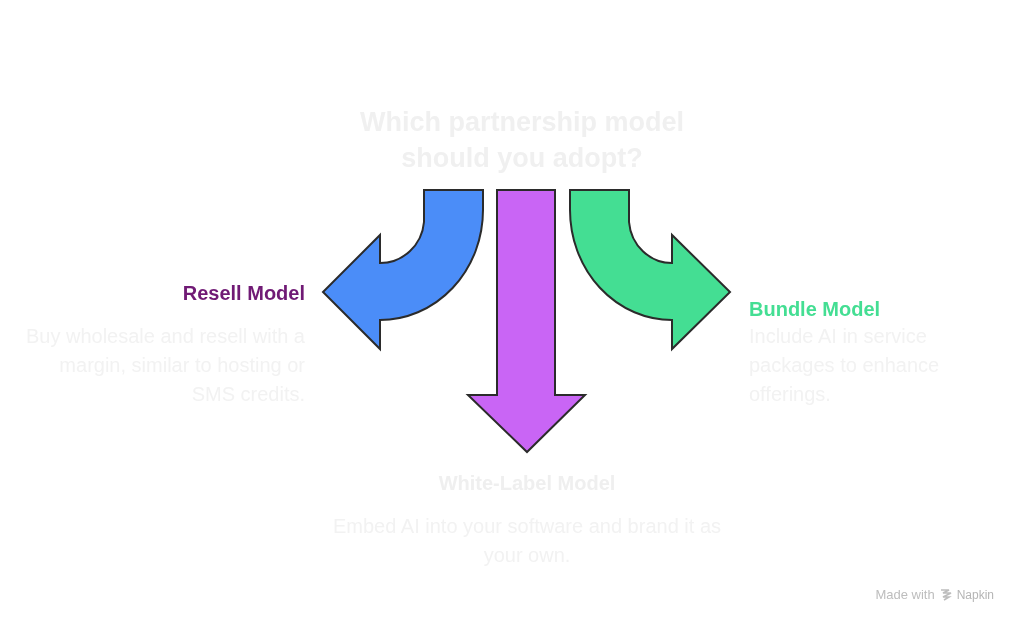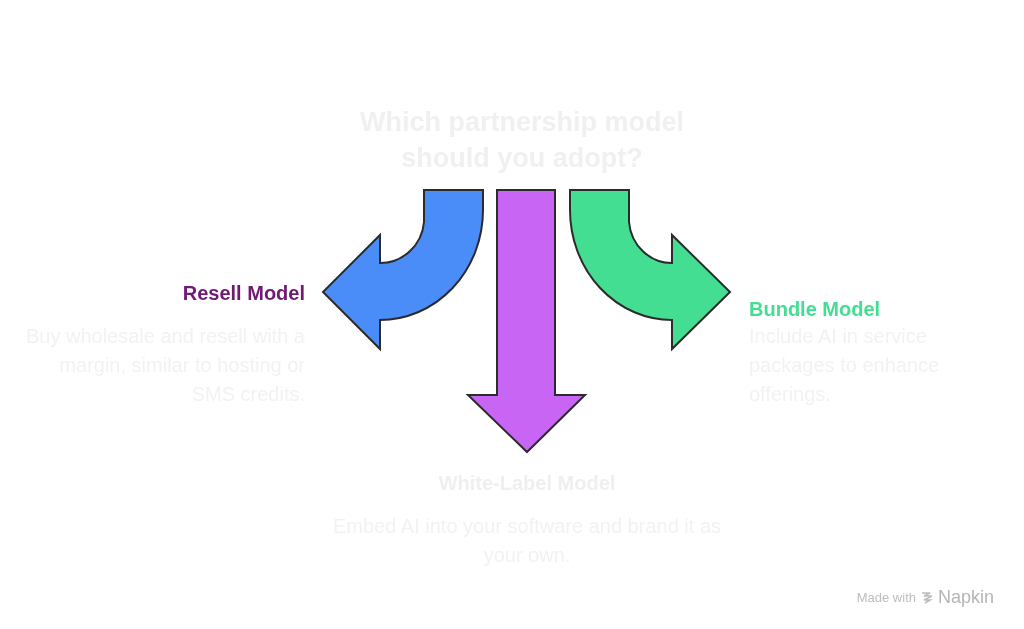--- a/index.html
+++ b/index.html
@@ -8,21 +8,21 @@
   .heading { position: absolute; font-weight: bold; font-size: 20px; line-height: 26px; }
   .desc { position: absolute; font-size: 20px; line-height: 29px; color: #f2f2f2; }
   #h-resell { right: 719px; top: 280px; text-align: right; color: #701a75; }
   #d-resell { right: 719px; top: 322px; width: 280px; text-align: right; }
   #h-bundle { left: 749px; top: 296px; color: #44de93; }
   #d-bundle { left: 749px; top: 322px; width: 250px; }
   #h-white { left: 312px; top: 470px; width: 430px; text-align: center; color: #efefef; }
   #d-white { left: 312px; top: 512px; width: 430px; text-align: center; }
   svg.arrows { position: absolute; left: 0; top: 0; }
   .footer { position: absolute; right: 30px; top: 587px; font-size: 13px; color: #bdbdbd; display: flex; align-items: center; gap: 5px; }
-  .footer .brand { font-size: 18px; color: #b5b5b5; }
+  .footer .brand { font-size: 12px; color: #b5b5b5; }
 </style>
 </head>
 <body>
 
 <div class="title">Which partnership model should you adopt?</div>
 
 <svg class="arrows" width="1024" height="629">
   <path d="M424,190 L483,190 L483,210 A103,110 0 0 1 380,320 L380,349 L323,292 L380,235 L380,263 A44,45 0 0 0 424,222 Z" fill="#4b8df8" stroke="#2b2b2b" stroke-width="2" stroke-linejoin="miter"></path>
   <path d="M497,190 L555,190 L555,395 L585,395 L527,452 L468,395 L497,395 Z" fill="#c965f5" stroke="#2b2b2b" stroke-width="2" stroke-linejoin="miter"></path>
   <path d="M629,190 L570,190 L570,210 A102,110 0 0 0 672,320 L672,349 L730,292 L672,235 L672,263 A43,45 0 0 1 629,222 Z" fill="#44de93" stroke="#2b2b2b" stroke-width="2" stroke-linejoin="miter"></path>

